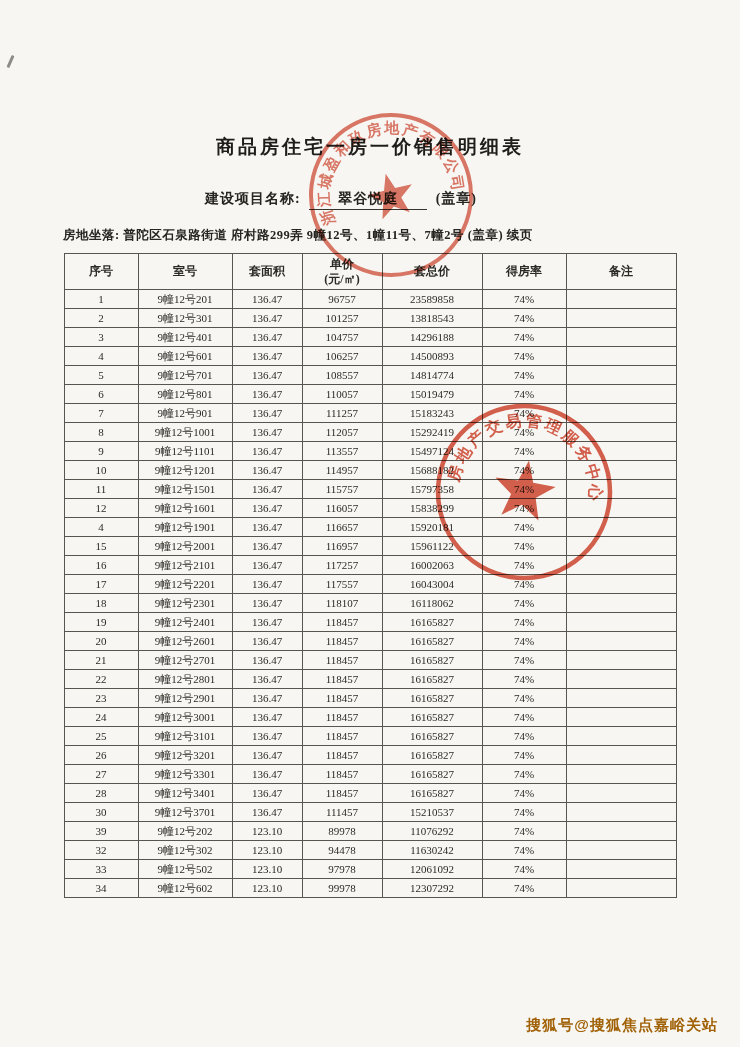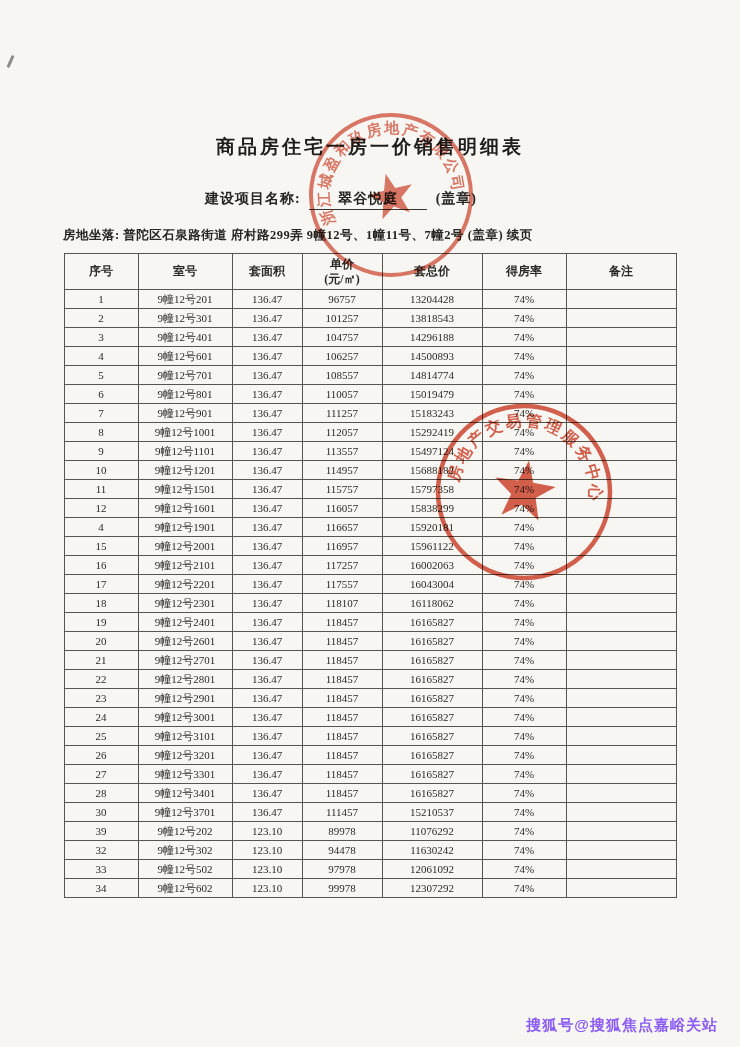--- a/index.html
+++ b/index.html
@@ -72,21 +72,21 @@
   }
   .seal-company { left: 296px; top: 100px; opacity: 0.68; transform: rotate(-14deg); }
   .seal-registry { left: 424px; top: 392px; opacity: 0.8; transform: rotate(9deg); }
   .seal text { font-family: "Liberation Serif", serif; font-weight: bold; }
 
   .watermark {
     position: absolute;
     right: 22px; bottom: 12px;
     font-family: "Liberation Sans", sans-serif;
     font-size: 15px; font-weight: bold;
-    color: #8b5cf6; letter-spacing: 1px;
+    color: #a16207; letter-spacing: 1px;
   }
 </style>
 </head>
 <body>
 
 <div class="page">
 
   <div class="scan-artifact"></div>
 
   <h1 class="doc-title">商品房住宅一房一价销售明细表</h1>
@@ -123,21 +123,21 @@
         <th>得房率</th>
         <th>备注</th>
       </tr>
     </thead>
     <tbody>
         <tr>
           <td>1</td>
           <td>9幢12号201</td>
           <td>136.47</td>
           <td>96757</td>
-          <td>13204428</td>
+          <td>23589858</td>
           <td>74%</td>
           <td></td>
         </tr>
         <tr>
           <td>2</td>
           <td>9幢12号301</td>
           <td>136.47</td>
           <td>101257</td>
           <td>13818543</td>
           <td>74%</td>

